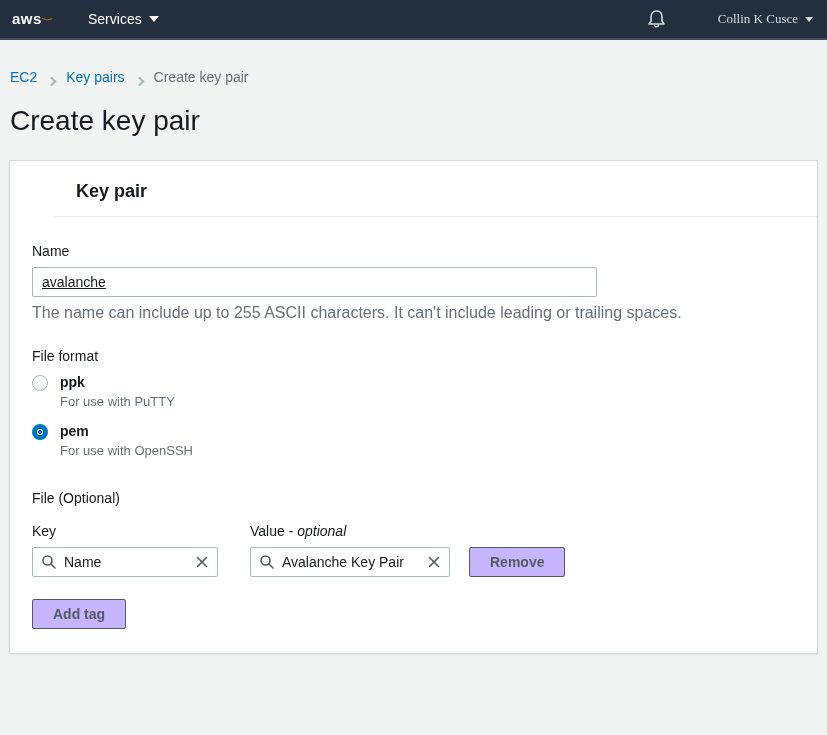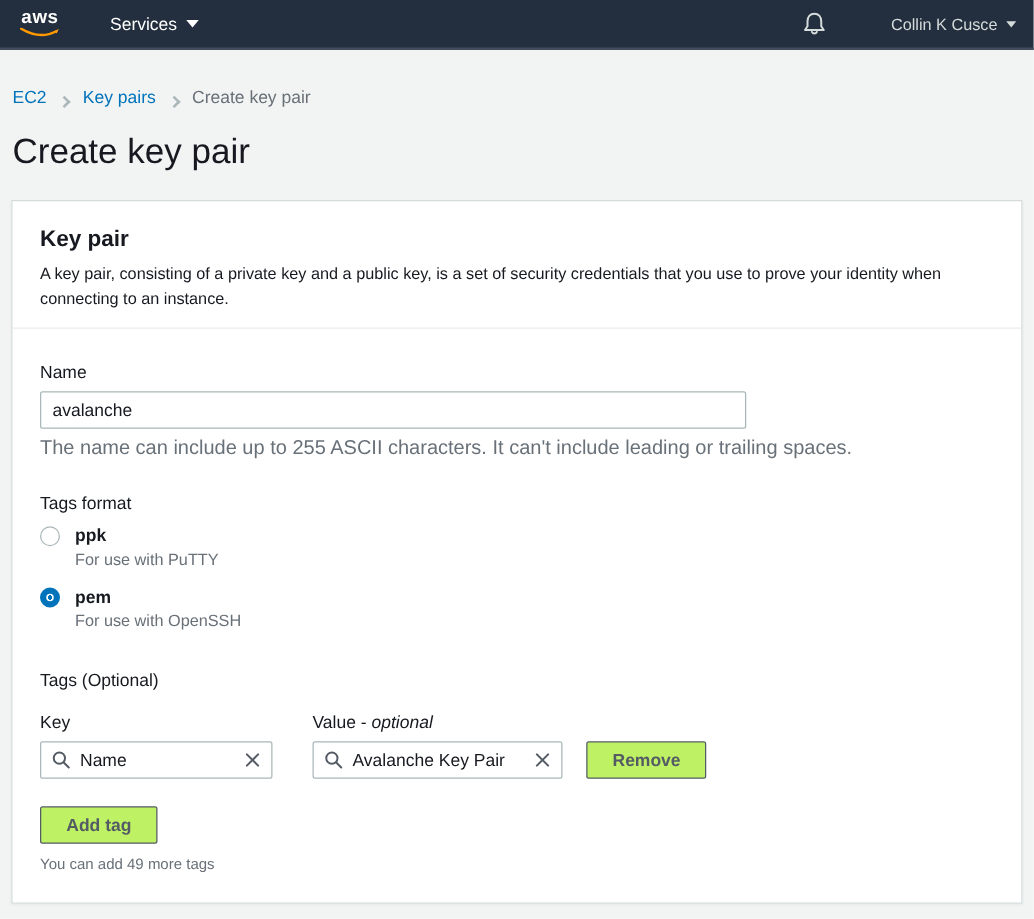--- a/index.html
+++ b/index.html
@@ -13,35 +13,35 @@
 
   
   .topnav {
     height: 40px;
     background: #232f3e;
     display: flex;
     align-items: center;
     padding: 0 14px 0 12px;
     border-bottom: 2px solid #414c5c;
   }
-  .aws-logo { display: flex; flex-direction: column; align-items: center; width: 40px; margin-right: 36px; cursor: pointer; }
+  .aws-logo { display: flex; align-items: center; width: 40px; margin-right: 36px; cursor: pointer; }
   .aws-logo .aws-text { color: #ffffff; font-weight: bold; font-size: 15px; letter-spacing: 0.5px; line-height: 14px; }
   .aws-logo svg { display: block; margin-top: 1px; }
   .nav-item { display: flex; align-items: center; gap: 7px; color: #ffffff; font-size: 14px; cursor: pointer; }
   .caret-down {
     width: 0; height: 0;
     border-left: 5px solid transparent;
     border-right: 5px solid transparent;
     border-top: 6px solid #ffffff;
     display: inline-block;
   }
   .caret-down.small { border-left-width: 4px; border-right-width: 4px; border-top-width: 5px; border-top-color: #d5dbdb; }
   .topnav-spacer { flex: 1; }
   .bell { margin-right: 52px; cursor: pointer; display: flex; align-items: center; }
-  .user-menu { display: flex; align-items: center; gap: 7px; color: #d5dbdb; font-size: 13px; cursor: pointer; }
+  .user-menu { display: flex; align-items: center; gap: 7px; color: #d5dbdb; font-size: 13px; cursor: pointer; font-family: Liberation Serif, serif; }
 
   
   .main { padding: 0 9px; }
   .breadcrumb { display: flex; align-items: flex-end; padding: 29px 1px 0 1px; font-size: 14px; }
   .breadcrumb a { color: #0073bb; text-decoration: none; cursor: pointer; }
   .crumb-sep {
     width: 7px; height: 7px;
     border-top: 2px solid #aab7b8;
     border-right: 2px solid #aab7b8;
     transform: rotate(45deg);
@@ -52,37 +52,38 @@
 
   .page-title { font-size: 28px; font-weight: 400; color: #16191f; padding: 20px 1px 0 1px; }
 
   
   .card {
     margin-top: 23px;
     background: #ffffff;
     border: 1px solid #d5dbdb;
     box-shadow: 0 1px 2px rgba(0,0,0,0.05);
   }
-  .card-header { padding: 20px 22px 14px 22px; border-bottom: 1px solid #eaeded; }
+  .card-header { padding: 20px 22px 14px 22px; border-bottom: 1px solid #eaeded; margin-left: 44px; }
   .card-heading { font-size: 18px; font-weight: 700; color: #16191f; }
   .card-desc { margin-top: 7px; font-size: 13px; line-height: 1.5; color: #16191f; max-width: 778px; }
 
   .card-body { padding: 26px 22px 24px 22px; }
 
   .field-label { font-size: 14px; color: #16191f; display: block; }
   .text-input {
     margin-top: 8px;
     width: 565px; height: 30px;
     border: 1px solid #aab7b8;
     border-radius: 2px;
     padding: 0 9px;
     font-size: 14px;
     color: #16191f;
     font-family: "Liberation Sans", sans-serif;
     background: #ffffff;
+    text-decoration: underline;
   }
   .helper-text { margin-top: 7px; font-size: 16px; color: #687078; }
 
   .file-format { margin-top: 26px; }
   .radio-group { margin-top: 10px; }
   .radio-row { display: flex; align-items: flex-start; gap: 12px; cursor: pointer; }
   .radio-row + .radio-row { margin-top: 14px; }
   .radio-circle {
     width: 16px; height: 16px;
     border-radius: 50%;
@@ -120,21 +121,21 @@
     border: none; outline: none;
     flex: 1; min-width: 0;
     font-size: 14px;
     color: #16191f;
     font-family: "Liberation Sans", sans-serif;
     margin-left: 7px;
   }
   .clear-x { cursor: pointer; display: flex; align-items: center; }
 
   .btn-secondary {
-    background: #bef264;
+    background: #c4b5fd;
     border: 1px solid #545b64;
     border-radius: 2px;
     color: #545b64;
     font-weight: 700;
     font-size: 14px;
     height: 30px;
     padding: 0 20px;
     cursor: pointer;
     font-family: "Liberation Sans", sans-serif;
   }
@@ -187,53 +188,52 @@
     <a>Key pairs</a>
     <span class="crumb-sep"></span>
     <span class="current">Create key pair</span>
   </div>
 
   <h1 class="page-title">Create key pair</h1>
 
   <div class="card">
     <div class="card-header">
       <div class="card-heading">Key pair</div>
-      <div class="card-desc">A key pair, consisting of a private key and a public key, is a set of security credentials that you use to prove your identity when connecting to an instance.</div>
     </div>
 
     <div class="card-body">
 
       <div>
         <label class="field-label">Name</label>
         <input class="text-input" type="text" value="avalanche" style="">
         <div class="helper-text">The name can include up to 255 ASCII characters. It can't include leading or trailing spaces.</div>
       </div>
 
       <div class="file-format">
-        <span class="field-label">Tags format</span>
+        <span class="field-label">File format</span>
         <div class="radio-group">
           <div class="radio-row">
             <span class="radio-circle unselected"></span>
             <div>
               <div class="radio-label">ppk</div>
               <div class="radio-desc">For use with PuTTY</div>
             </div>
           </div>
           <div class="radio-row">
             <span class="radio-circle selected"></span>
             <div>
               <div class="radio-label">pem</div>
               <div class="radio-desc">For use with OpenSSH</div>
             </div>
           </div>
         </div>
       </div>
 
       <div class="tags-section">
-        <span class="field-label">Tags (Optional)</span>
+        <span class="field-label">File (Optional)</span>
 
         <div class="tag-labels">
           <span class="key-col field-label">Key</span>
           <span class="value-col">
             <span>Value -</span>
             <span class="optional-italic">optional</span>
           </span>
         </div>
 
         <div class="tag-row">
@@ -262,21 +262,20 @@
                 <line x1="2.5" y1="2.5" x2="11.5" y2="11.5" stroke="#545b64" stroke-width="1.6" stroke-linecap="round"></line>
                 <line x1="11.5" y1="2.5" x2="2.5" y2="11.5" stroke="#545b64" stroke-width="1.6" stroke-linecap="round"></line>
               </svg>
             </span>
           </div>
 
           <button class="btn-secondary remove-btn">Remove</button>
         </div>
 
         <button class="btn-secondary add-tag-btn">Add tag</button>
-        <div class="tag-counter">You can add 49 more tags</div>
       </div>
 
     </div>
   </div>
 
   <div class="footer-actions">
     
     
   </div>
 

